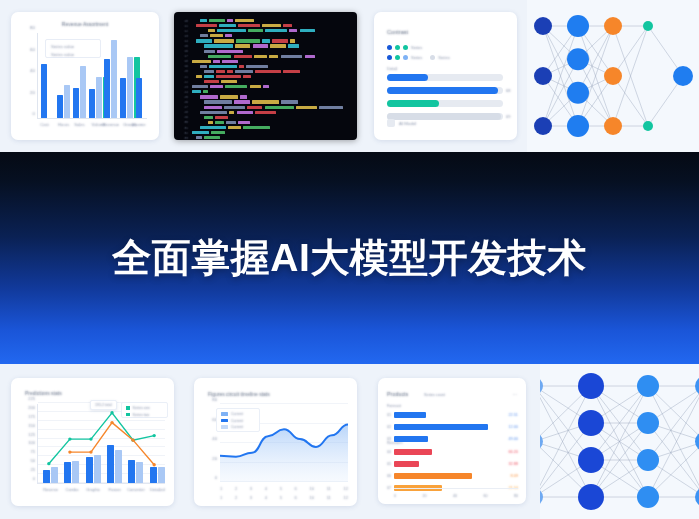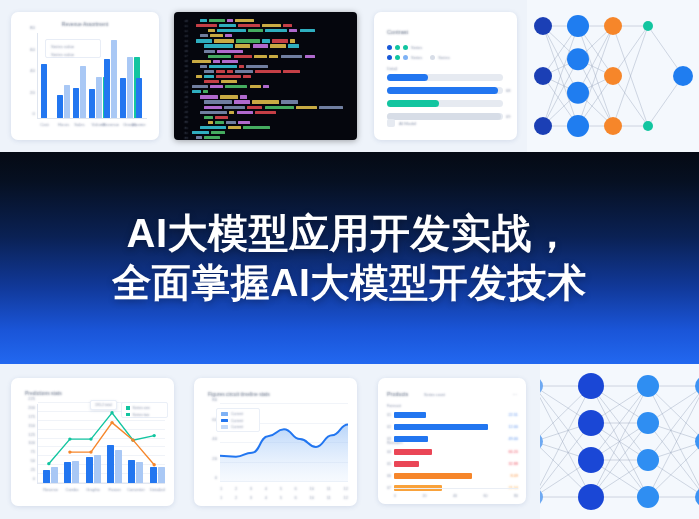--- a/index.html
+++ b/index.html
@@ -476,21 +476,20 @@
           <circle cx="86" cy="76" r="9" fill="#f6862a"></circle>
           <circle cx="86" cy="126" r="9" fill="#f6862a"></circle>
           <circle cx="121" cy="26" r="5" fill="#12c5a0"></circle>
           <circle cx="121" cy="126" r="5" fill="#12c5a0"></circle>
           <circle cx="156" cy="76" r="10" fill="#1f7df0"></circle>
         </svg>
     </div>
   </div>
 
   <div class="banner">
-    <div class="banner-line">AI大模型应用开发实战，</div>
     <div class="banner-line l2">全面掌握AI大模型开发技术</div>
   </div>
 
   <div class="strip strip-bot">
 
     <div class="panel" id="p5" style="width:185px">
       <div class="card" id="p5card">
         <div class="title blur dk">Predictions stats</div>
         <div class="plot" id="p5plot">
             <div class="yt blur" style="bottom: 0px;">0</div>

